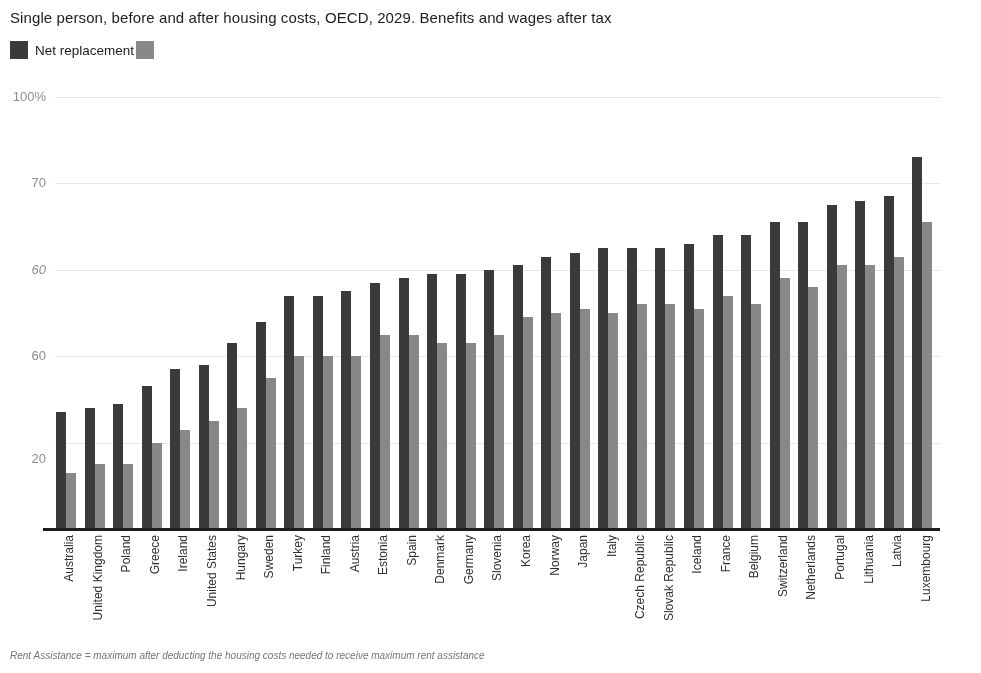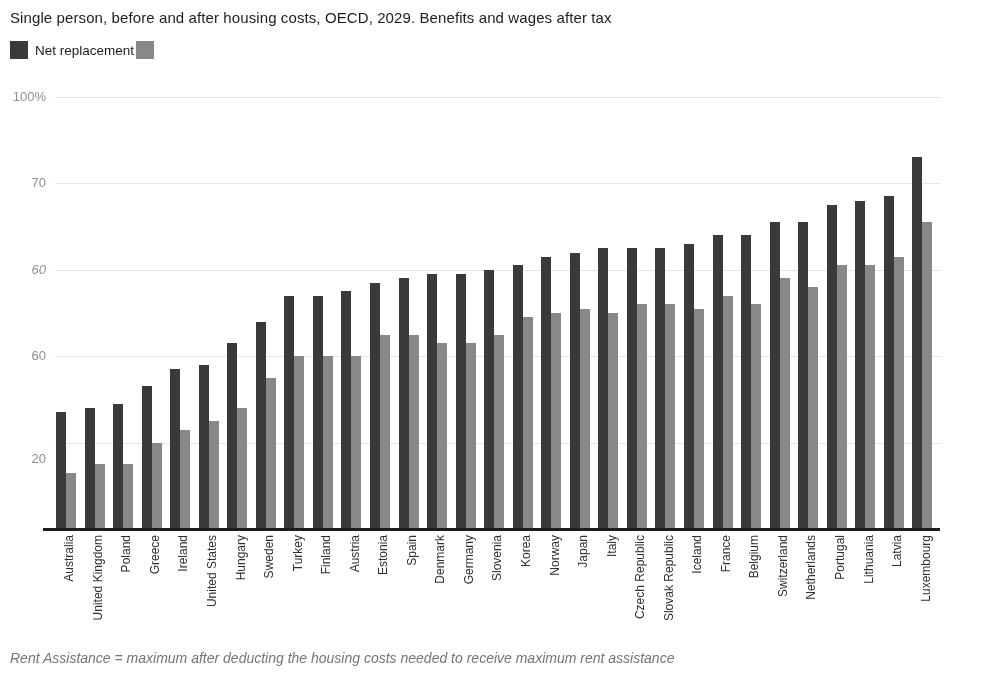--- a/index.html
+++ b/index.html
@@ -53,21 +53,21 @@
     display:flex;justify-content:center;align-items:flex-start;
     box-sizing:border-box;
   }
   .xlabel{
     writing-mode:vertical-rl;transform:rotate(180deg);
     font-size:12px;line-height:14px;color:#2e2e2e;white-space:nowrap;
   }
 
   .footnote{
     position:absolute;left:10px;top:650px;
-    font-size:14px;font-style:italic;color:#757575;
+    font-size:10px;font-style:italic;color:#757575;
   }
 </style>
 </head>
 <body>
 
 <div class="title">Single person, before and after housing costs, OECD, 2029. Benefits and wages after tax</div>
 
 <div class="legend" id="legend">
     <div class="legend-item">
       <div class="legend-swatch" style="background: rgb(58, 58, 58);"></div>

